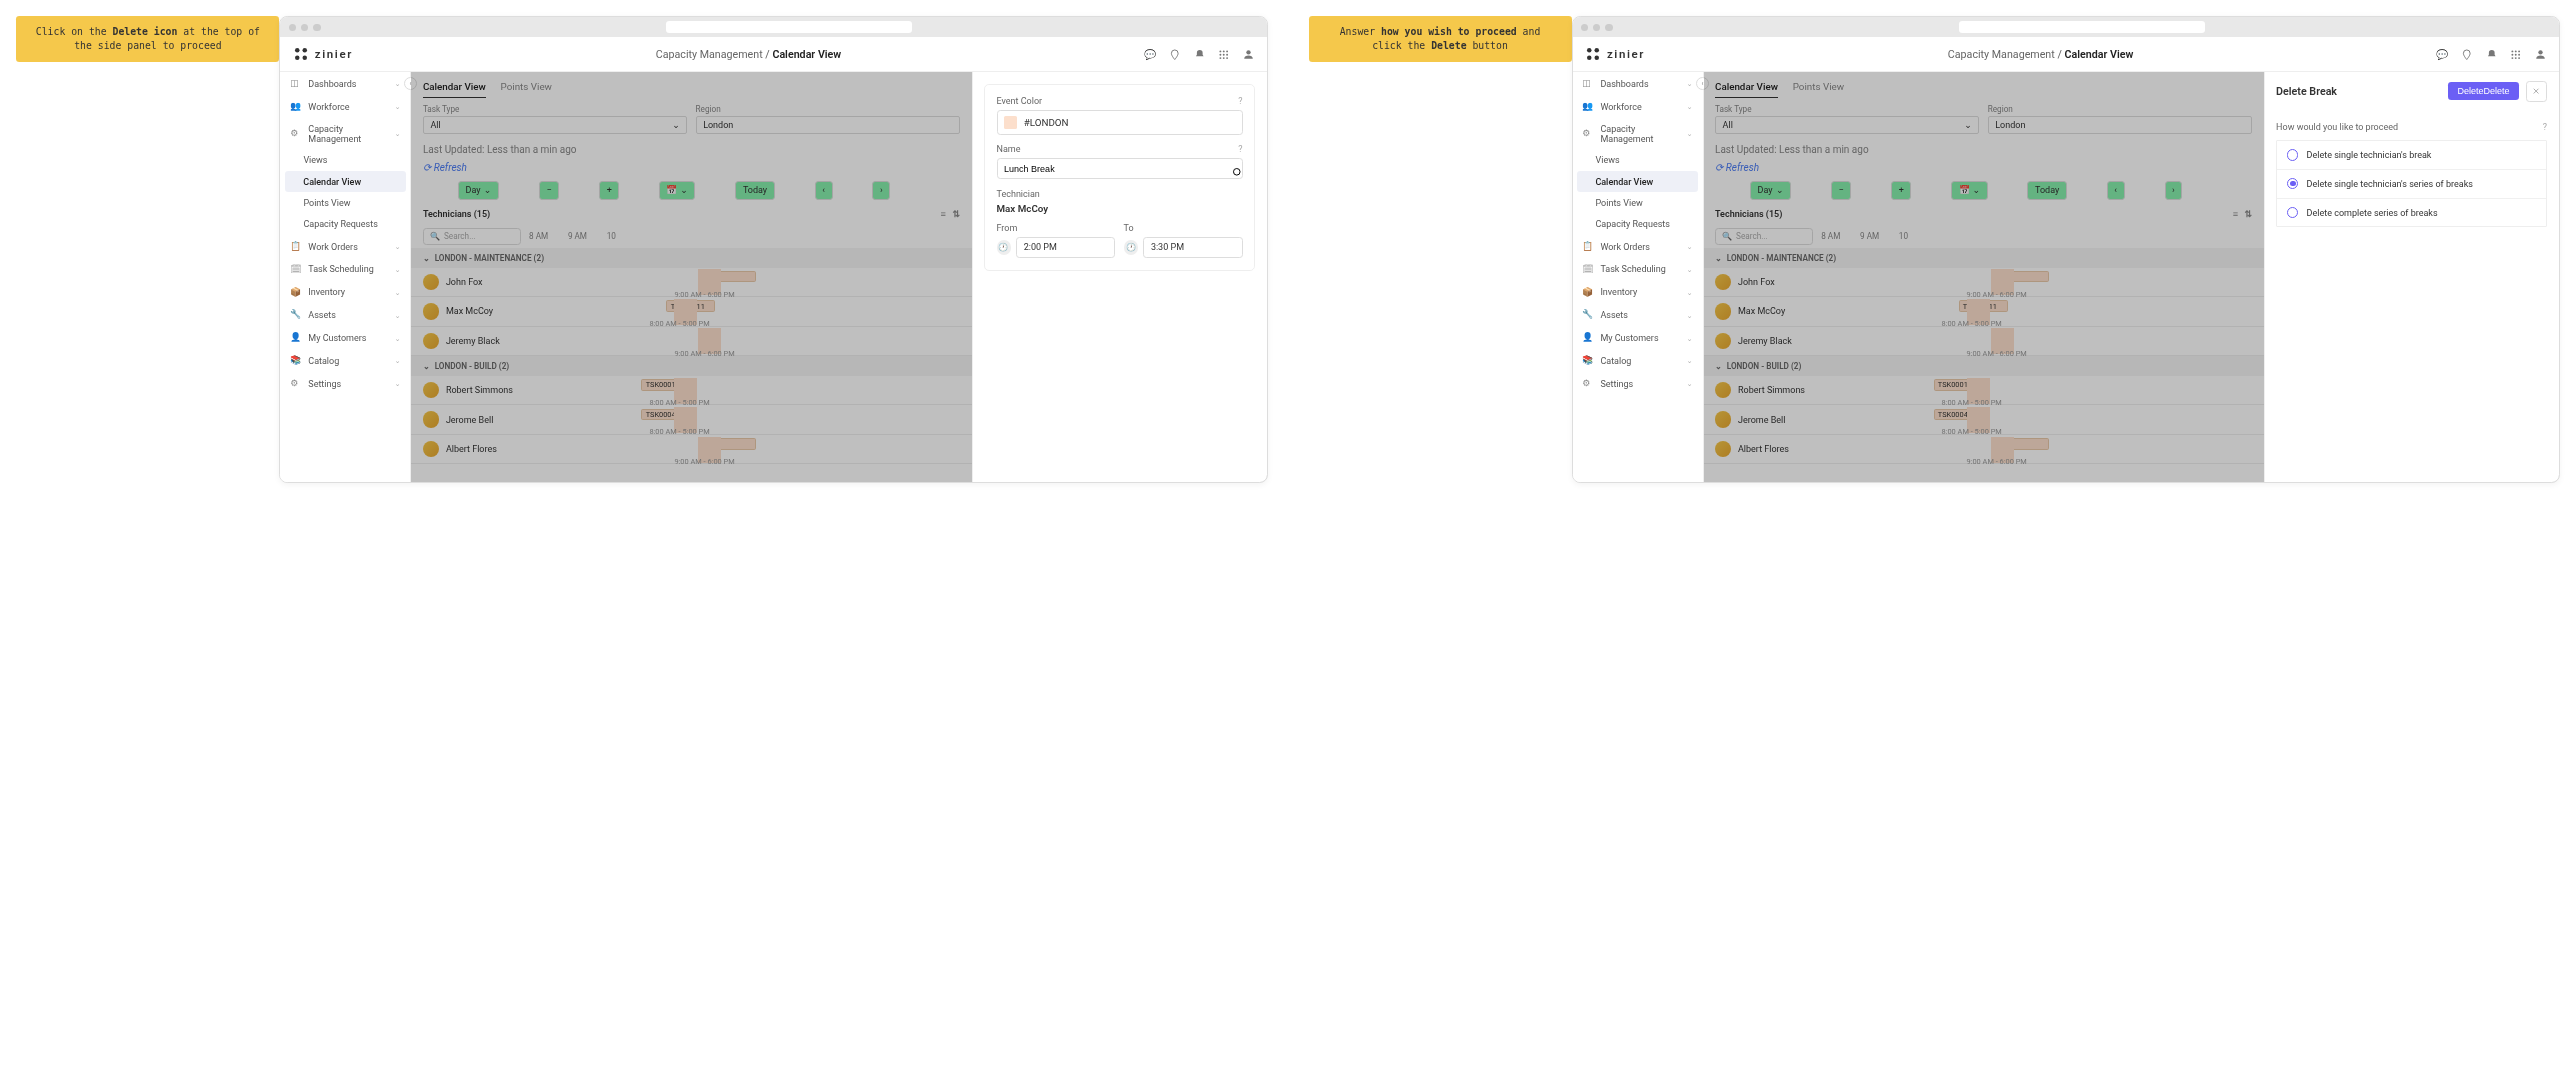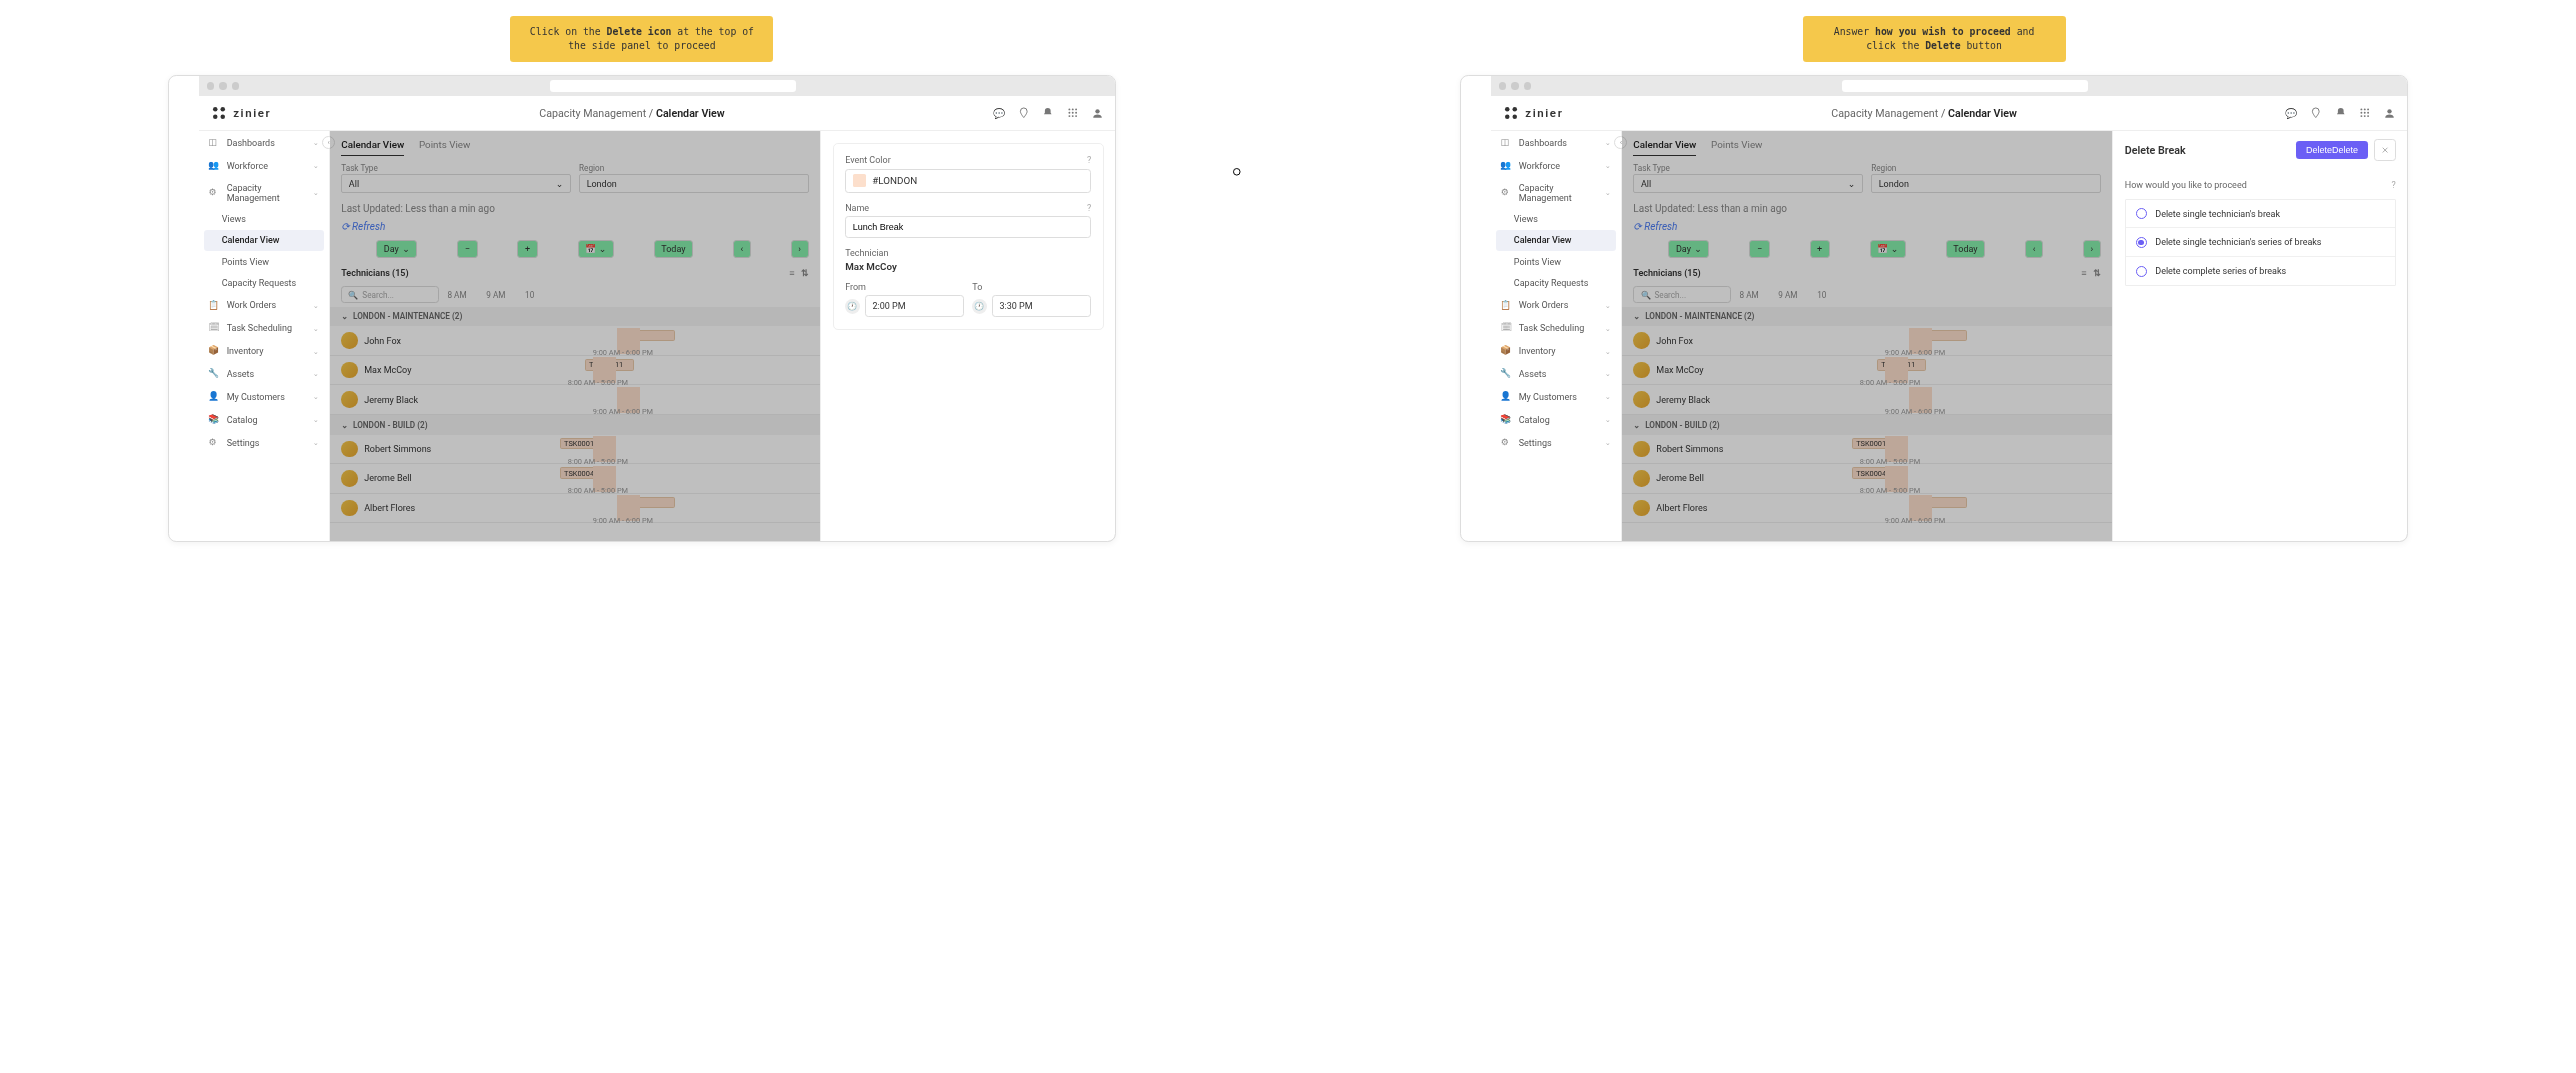--- a/index.html
+++ b/index.html
@@ -1,20 +1,20 @@
 <!DOCTYPE html>
 <html style="font-size:13px"><head>
 <meta charset="utf-8">
 <style>
 * { box-sizing: border-box; margin: 0; padding: 0; }
 body { font-family: -apple-system, BlinkMacSystemFont, "Segoe UI", Roboto, sans-serif; background: #fff; padding: 16.4px; font-size: 9.8px; color: #333; }
 .layout { display: flex; gap: 41px; position: relative; }
 .callout { background: #F5C84B; color: #333; padding: 8.2px 16.4px; border-radius: 3.3px; font-family: ui-monospace, monospace; font-size: 9.8px; text-align: center; line-height: 1.5; margin-bottom: 13px; max-width: 263px; margin-left: auto; margin-right: auto; }
 .callout b { font-weight: bold; }
-.app-window { border: 0.8px solid #ddd; border-radius: 8.2px; overflow: hidden; flex: 1; background: #fff; box-shadow: 0 1.6px 6.6px rgba(0,0,0,0.05); padding-left: 30px; }
+.app-window { border: 0.8px solid #ddd; border-radius: 8.2px; overflow: hidden; flex: 1; background: #fff; box-shadow: 0 1.6px 6.6px rgba(0,0,0,0.05); }
 .titlebar { background: #E8E8E8; height: 19.7px; display: flex; align-items: center; padding: 0 8.2px; position: relative; }
 .traffic { display: flex; gap: 4.9px; }
 .traffic span { width: 7.4px; height: 7.4px; border-radius: 50%; background: #ccc; }
 .urlbar { flex: 1; max-width: 246px; height: 11.5px; background: #fff; border-radius: 3.3px; margin: 0 auto; }
 .header { display: flex; align-items: center; justify-content: space-between; padding: 8.2px 11.5px; border-bottom: 0.8px solid #eee; }
 .logo { display: flex; align-items: center; gap: 4.9px; font-weight: 600; font-size: 11.5px; letter-spacing: 1.6px; }
 .logo-icon { width: 18px; height: 18px; }
 .breadcrumb { font-size: 10.7px; color: #666; }
 .breadcrumb b { color: #222; font-weight: 600; }
 .header-icons { display: flex; gap: 11.5px; align-items: center; color: #777; }
@@ -73,21 +73,21 @@
 .time-input { border: 0.8px solid #ddd; border-radius: 3.3px; padding: 4.9px 6.6px; display: flex; align-items: center; gap: 4.9px; font-size: 9px; }
 .clock-ico { width: 14.8px; height: 14.8px; border-radius: 50%; background: #eee; display: flex; align-items: center; justify-content: center; font-size: 8.2px; color: #888; }
 .help-ico { color: #aaa; font-size: 9px; }
 .radio-group { border: 0.8px solid #eee; border-radius: 1px; overflow: hidden; }
 .radio-option { display: flex; align-items: center; gap: 8.2px; padding: 8.2px 9.8px; font-size: 9px; border-bottom: 0.8px solid #f0f0f0; }
 .radio-option:last-child { border-bottom: none; }
 .radio { width: 11.5px; height: 11.5px; border: 1.2px solid #6B5FF5; border-radius: 50%; display: flex; align-items: center; justify-content: center; flex-shrink: 0; }
 .radio.checked::after { content: ''; width: 5.7px; height: 5.7px; background: #6B5FF5; border-radius: 50%; }
 .prompt { font-size: 9px; color: #666; margin-bottom: 8.2px; display: flex; justify-content: space-between; align-items: center; }
 .arrow-svg { position: absolute; top: 0; left: 0; pointer-events: none; overflow: visible; z-index: 10; }
-.col { flex: 1; display: flex; flex-direction: column; align-items: center; }
+.col { flex: 1; display: flex; flex-direction: row; align-items: flex-start; }
 .cursor-ico { position: absolute; width: 9.8px; height: 9.8px; }
 </style>
 </head>
 <body>
 
 <div class="layout">
 
   <div class="col">
     <div class="callout">
       <span>Click on the </span><b>Delete icon</b><span> at the top of the side panel to proceed</span>

